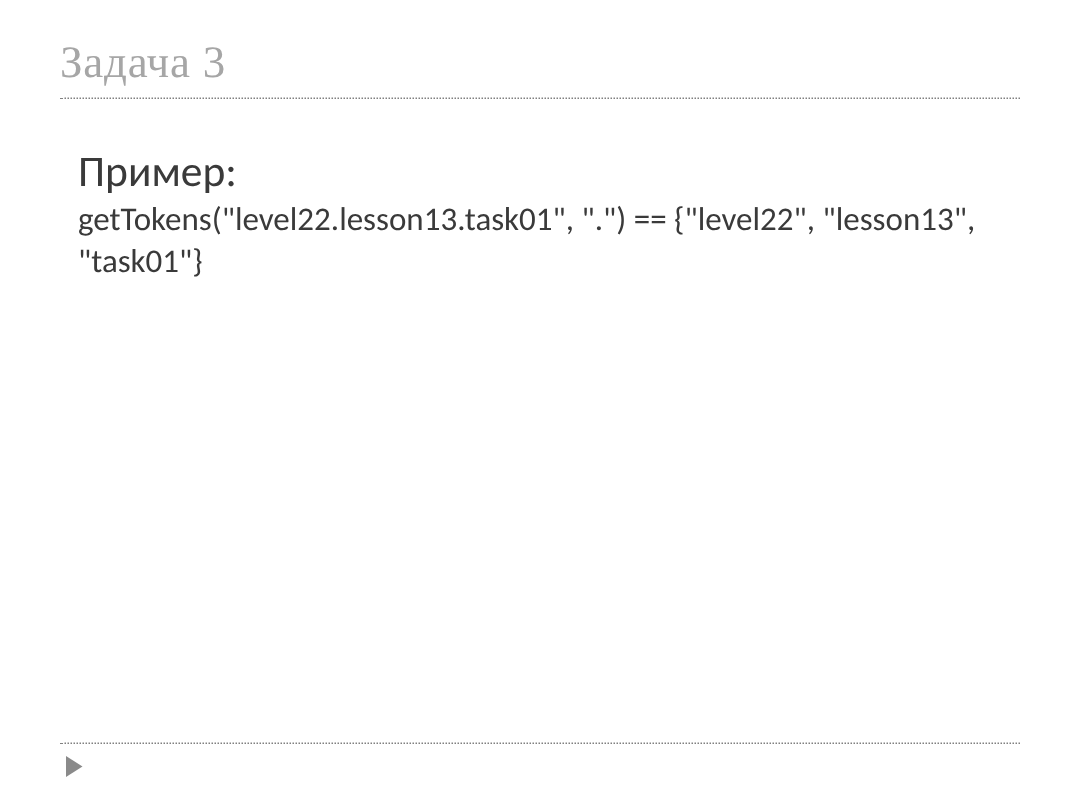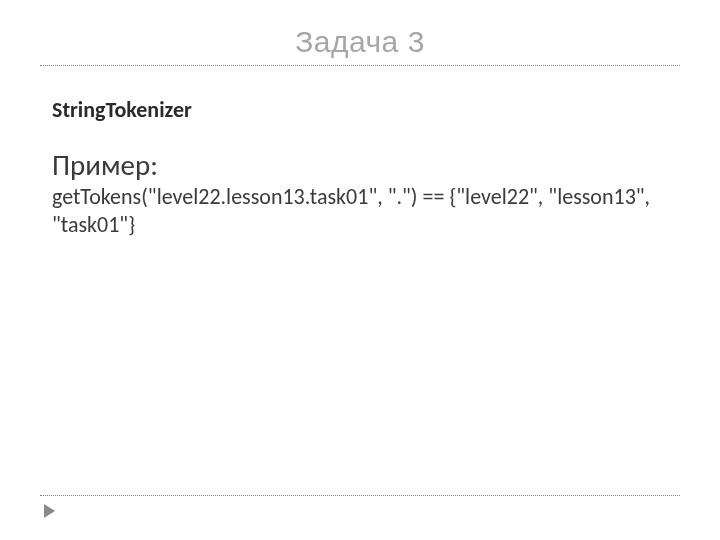--- a/index.html
+++ b/index.html
@@ -17,24 +17,23 @@
     }
     .slide {
       padding: 25px 40px 30px 40px;
       height: 100%;
       position: relative;
     }
     .title {
       font-size: 30px;
       font-weight: 400;
       color: #a6a6a6;
-      font-family: Liberation Sans, sans-serif;
+      font-family: Liberation Serif, serif;
       letter-spacing: 0.5px;
       margin-bottom: 6px;
-      text-align: center;
     }
     .divider-top {
       border: none;
       border-top: 1px dotted #808080;
       margin-bottom: 30px;
     }
     .content {
       padding-left: 12px;
       color: #3a3a3a;
     }
@@ -83,21 +82,20 @@
     }
   </style>
 </head>
 <body>
 
 <div class="slide">
   <h1 class="title">Задача 3</h1>
   <hr class="divider-top">
 
   <div class="content">
-    <div class="subtitle">StringTokenizer</div>
     <div class="example-label">Пример:</div>
     <div class="example-code">getTokens("level22.lesson13.task01", ".") == {"level22", "lesson13", "task01"}</div>
   </div>
 
   <div class="footer">
     <hr class="divider-bottom">
     <div class="arrow"></div>
   </div>
 </div>
 

